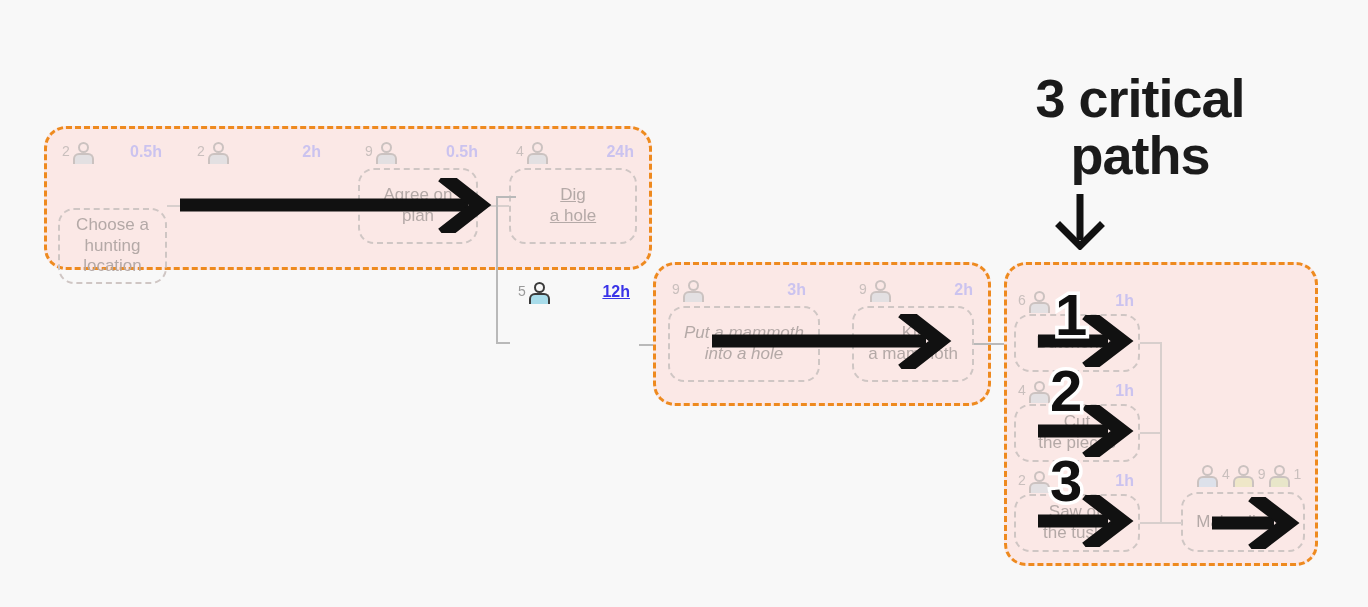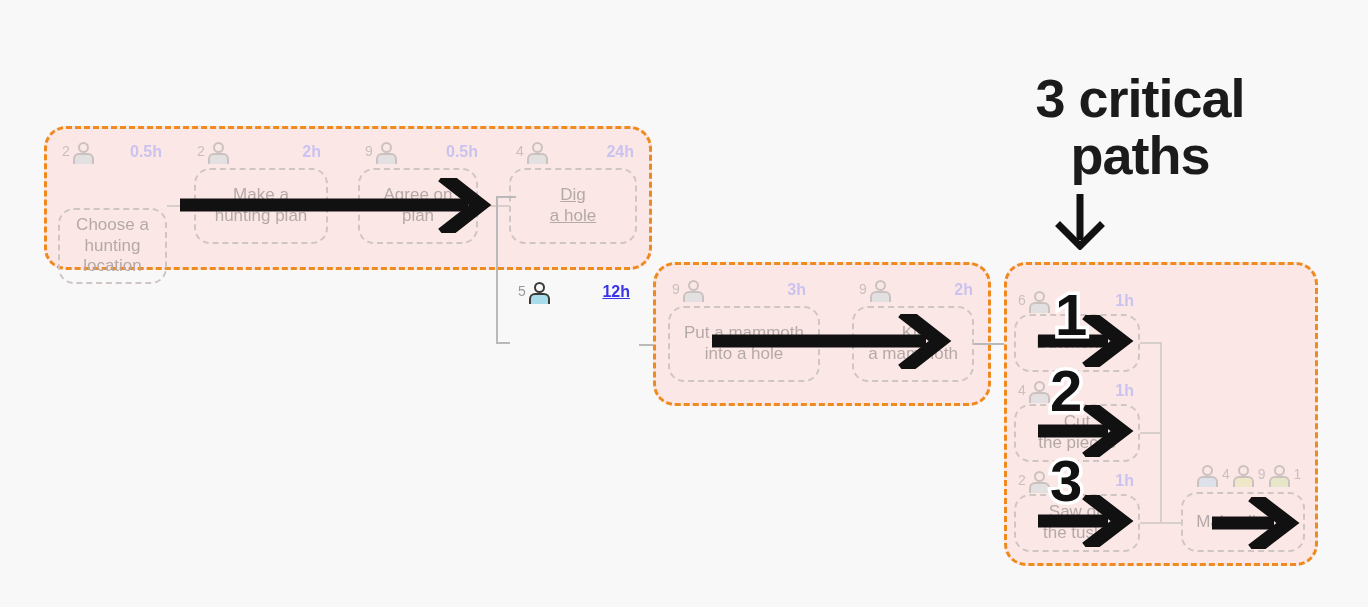--- a/index.html
+++ b/index.html
@@ -148,24 +148,20 @@
   <div class="card-head" style="left:197px; top:142px; width:124px;">
     <span class="avatar-wrap">
       <span class="ava-num">2</span>
       <span class="avatar">
           <span class="head"></span>
           <span class="body"></span>
         </span>
     </span>
     <span class="dur">2h</span>
   </div>
-  <div class="card" style="left:194px; top:168px; width:134px; height:76px;">
-    <span class="card-text">Make a
-hunting plan</span>
-  </div>
 
   <div class="card-head" style="left:365px; top:142px; width:113px;">
     <span class="avatar-wrap">
       <span class="ava-num">9</span>
       <span class="avatar">
           <span class="head"></span>
           <span class="body"></span>
         </span>
     </span>
     <span class="dur">0.5h</span>
@@ -216,21 +212,21 @@
   <div class="card-head" style="left:672px; top:280px; width:134px;">
     <span class="avatar-wrap">
       <span class="ava-num">9</span>
       <span class="avatar">
           <span class="head"></span>
           <span class="body"></span>
         </span>
     </span>
     <span class="dur">3h</span>
   </div>
-  <div class="card" style="left:668px; top:306px; width:152px; height:76px;">
+  <div class="card" style="left:668px; top:306px; width:152px; height:76px;font-style:italic;">
     <span class="card-text">Put a mammoth
 into a hole</span>
   </div>
 
   <div class="card-head" style="left:859px; top:280px; width:114px;">
     <span class="avatar-wrap">
       <span class="ava-num">9</span>
       <span class="avatar">
           <span class="head"></span>
           <span class="body"></span>

